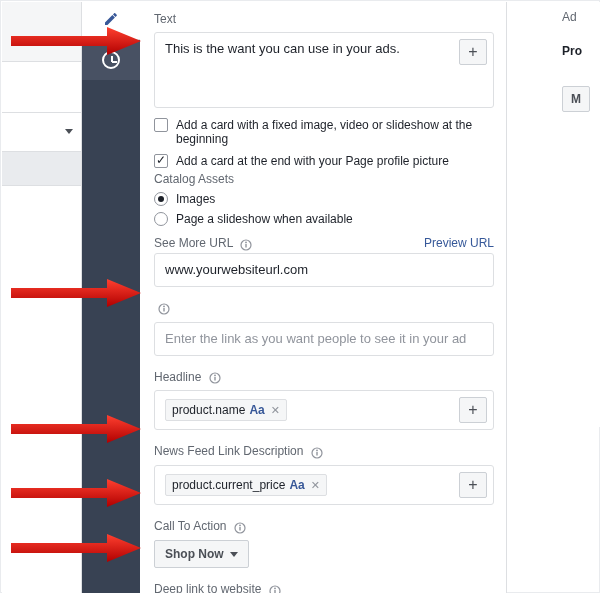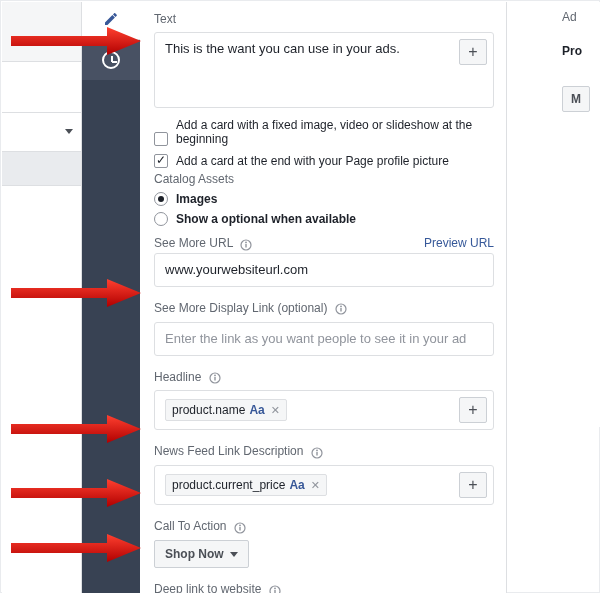--- a/index.html
+++ b/index.html
@@ -122,21 +122,21 @@
     right: 6px; top: 6px;
     width: 28px; height: 26px;
     border: 1px solid #ccd0d5;
     background: #f5f6f7;
     border-radius: 2px;
     display:flex; align-items:center; justify-content:center;
     font-size: 16px; color:#4b4f56; font-weight:400;
     line-height:1;
   }
   .checkrow {
-    display:flex; align-items:flex-end;
+    display:flex; align-items:flex-start;
     margin: 8px 0 4px 0;
     font-size: 12px;
     color: #1d2129;
   }
   .checkbox {
     width:14px; height:14px;
     border:1px solid #90949c;
     border-radius:2px;
     margin-right:8px;
     position:relative;
@@ -158,21 +158,21 @@
     margin-right:8px;
     position:relative;
     flex-shrink:0;
   }
   .radio.checked::after{
     content:"";
     position:absolute; left:3px; top:3px;
     width:6px; height:6px; border-radius:50%;
     background:#1d2129;
   }
-  .radiorow .lbl { font-size:12px; color:#1d2129; font-weight:700; }
+  .radiorow .lbl { font-size:12px; color:#1d2129; font-weight:400; }
   .row-flex { display:flex; justify-content:space-between; align-items:center; }
   .preview-link { color:#365899; font-size:12px; cursor:pointer; }
 
   .token {
     display:inline-flex; align-items:center;
     background:#f5f6f7;
     border:1px solid #dddfe2;
     border-radius:2px;
     padding:3px 6px;
     font-size:12px;
@@ -277,42 +277,41 @@
       <span>Add a card at the end with your Page profile picture</span>
     </div>
 
     <div class="section-label mt6">Catalog Assets</div>
     <div class="radiorow">
       <span class="radio checked"></span>
       <span class="lbl">Images</span>
     </div>
     <div class="radiorow">
       <span class="radio"></span>
-      <span class="lbl">Show a optional when available</span>
+      <span class="lbl">Page a slideshow when available</span>
     </div>
 
     <div class="row-flex mt10">
       <div class="section-label" style="margin:0">
         <span>See More URL</span>
         <span class="info">
           <svg viewBox="0 0 12 12">
               <circle cx="6" cy="6" r="5" fill="none" stroke="#90949c" stroke-width="1.2"></circle>
               <rect x="5.3" y="5" width="1.4" height="3.5" fill="#90949c"></rect>
               <circle cx="6" cy="3.4" r="0.9" fill="#90949c"></circle>
             </svg>
         </span>
       </div>
       <span class="preview-link">Preview URL</span>
     </div>
     <div class="field mt6">
       <span>www.yourwebsiteurl.com</span>
     </div>
 
     <div class="section-label mt14">
-      <span>See More Display Link (optional)</span>
       <span class="info">
         <svg viewBox="0 0 12 12">
             <circle cx="6" cy="6" r="5" fill="none" stroke="#90949c" stroke-width="1.2"></circle>
             <rect x="5.3" y="5" width="1.4" height="3.5" fill="#90949c"></rect>
             <circle cx="6" cy="3.4" r="0.9" fill="#90949c"></circle>
           </svg>
       </span>
     </div>
     <div class="field mt6">
       <span class="placeholder">Enter the link as you want people to see it in your ad</span>

